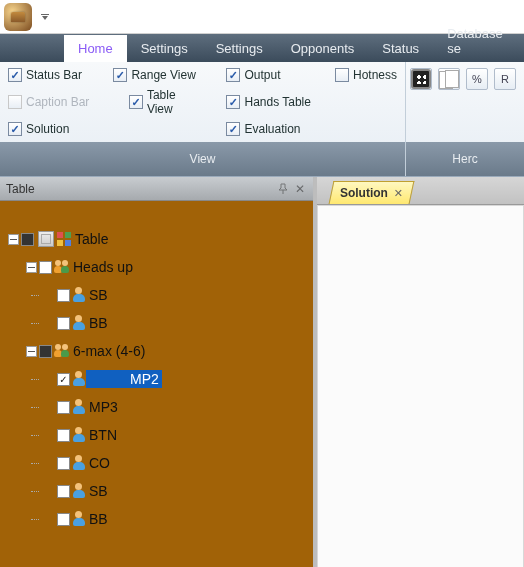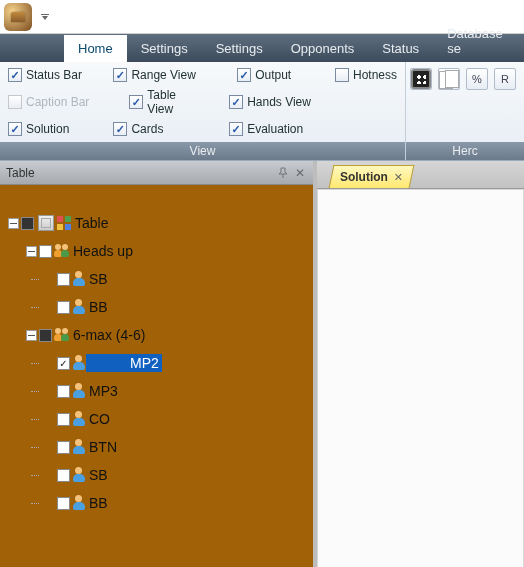--- a/index.html
+++ b/index.html
@@ -7,32 +7,32 @@
   
   .titlebar { height: 34px; background: #fff; display: flex; align-items: center; padding: 2px 4px; border-bottom: 1px solid #d0d0d0; }
   .app-icon { width: 28px; height: 28px; border-radius: 6px; background: radial-gradient(circle at 30% 30%, #f5d28a, #7a4a1e); display: flex; align-items: center; justify-content: center; position: relative; }
   .app-icon::after { content: ""; position: absolute; width: 14px; height: 10px; background: linear-gradient(#c28a3e,#8a5a2a); border-radius: 2px 2px 0 0; box-shadow: 0 0 2px rgba(0,0,0,.4); }
   .qat-chev { width: 10px; height: 10px; margin-left: 8px; display: flex; flex-direction: column; align-items: center; justify-content: center; color: #666; cursor: pointer; }
   .qat-chev::before { content: ""; width: 8px; height: 1px; background:#666; margin-bottom:1px;}
   .qat-chev::after { content:""; border-left:3px solid transparent; border-right:3px solid transparent; border-top:4px solid #666;}
 
   .tabstrip { height: 28px; background: linear-gradient(#5e6e7e,#3b4b5b); display: flex; align-items: flex-end; padding-left: 64px; }
   .tab { padding: 6px 14px; color: #e8ecf0; cursor: pointer; font-size: 13px; }
-  .tab.active { background: #fff; color: #0c4a6e; border-radius: 0; margin-top: 26px; }
+  .tab.active { background: #fff; color: #8b5cf6; border-radius: 0; margin-top: 26px; }
   
   .ribbon { background: linear-gradient(#f7f9fb,#e6edf4); border-bottom: 1px solid #9aaabb; display: flex; }
   .ribbon-group { border-right: 1px solid #c2ced9; padding: 6px 8px 0 8px; display: flex; flex-direction: column; }
   .ribbon-grid { display: grid; grid-template-columns: auto auto auto auto; gap: 6px 24px; }
   .ribbon-item { display: flex; align-items: center; gap: 4px; cursor: pointer; }
   .cbox { width: 14px; height: 14px; border: 1px solid #7a8aa0; background: linear-gradient(#fff,#e8eef5); display:flex; align-items:center; justify-content:center; }
   .cbox.checked::after { content:"✓"; color:#2b5caa; font-size:11px; font-weight:bold; line-height:1; }
   .cbox.disabled { border-color:#c8c8c8; }
   .ritem-label { color:#233; }
   .ritem-label.disabled { color:#b0b6be; }
-  .group-label { text-align:center; color:#e8ecf0; background: linear-gradient(#8a99a9,#6a7a8a); margin: 6px -8px 0 -8px; padding:2px 0; font-size:12px; }
+  .group-label { text-align:center; color:#e8ecf0; background: linear-gradient(#8a99a9,#6a7a8a); margin: 6px -8px 0 -8px; padding:10px 0; font-size:12px; }
   
   .ribbon-tools { padding: 6px 4px 0 4px; display:flex; flex-direction:column; flex:1; overflow:hidden;}
   .tool-row { display:flex; gap:6px; align-items:center; }
   .tool-btn { width:22px; height:22px; border:1px solid #b0bccb; background:linear-gradient(#fff,#e6edf4); display:flex; align-items:center; justify-content:center; font-size:11px; color:#445; border-radius:2px; cursor:pointer;}
   .tool-square { width:20px; height:20px; background:#222; border:2px solid #888; border-radius:3px; position:relative;}
   .tool-square::after{content:""; position:absolute; inset:3px; background: radial-gradient(circle,#fff 2px,transparent 2px) 0 0/6px 6px;}
   .tool-cards { width:22px; height:16px; position:relative; }
   .tool-cards::before{content:"";position:absolute;width:12px;height:16px;background:#fff;border:1px solid #aaa;left:0;}
   .tool-cards::after{content:"";position:absolute;width:12px;height:16px;background:#fff;border:1px solid #aaa;left:6px;top:-1px;}
   
@@ -113,31 +113,27 @@
           <span class="ritem-label">Solution</span>
         </div>
         <div class="ribbon-item" style="grid-area: 1 / 2;">
           <span class="cbox checked"></span>
           <span class="ritem-label">Range View</span>
         </div>
         <div class="ribbon-item" style="grid-area: 2 / 2; margin-left: 16px;">
           <span class="cbox checked"></span>
           <span class="ritem-label">Table View</span>
         </div>
-        <div class="ribbon-item" style="grid-area: 3 / 2;">
-          <span class="cbox checked"></span>
-          <span class="ritem-label">Cards</span>
-        </div>
-        <div class="ribbon-item" style="grid-area: 1 / 3; margin-left: 8px;">
+        <div class="ribbon-item" style="grid-area: 1 / 3;">
           <span class="cbox checked"></span>
           <span class="ritem-label">Output</span>
         </div>
         <div class="ribbon-item" style="grid-area: 2 / 3;">
           <span class="cbox checked"></span>
-          <span class="ritem-label">Hands View</span>
+          <span class="ritem-label">Hands Table</span>
         </div>
         <div class="ribbon-item" style="grid-area: 3 / 3;">
           <span class="cbox checked"></span>
           <span class="ritem-label">Evaluation</span>
         </div>
         <div class="ribbon-item" style="grid-area: 1 / 4;">
           <span class="cbox"></span>
           <span class="ritem-label">Hotness</span>
         </div>
       </div>
@@ -231,29 +227,29 @@
           <span class="tree-check"></span>
           <span class="icon-person"></span>
           <span class="node-label">MP3</span>
         </div>
         <div class="tree-row">
           <span class="indent"></span>
           <span class="indent line branch"></span>
           <span class="expander-spacer"></span>
           <span class="tree-check"></span>
           <span class="icon-person"></span>
+          <span class="node-label">BTN</span>
+        </div>
+        <div class="tree-row">
+          <span class="indent"></span>
+          <span class="indent line branch"></span>
+          <span class="expander-spacer"></span>
+          <span class="tree-check"></span>
+          <span class="icon-person"></span>
           <span class="node-label">CO</span>
-        </div>
-        <div class="tree-row">
-          <span class="indent"></span>
-          <span class="indent line branch"></span>
-          <span class="expander-spacer"></span>
-          <span class="tree-check"></span>
-          <span class="icon-person"></span>
-          <span class="node-label">BTN</span>
         </div>
         <div class="tree-row">
           <span class="indent"></span>
           <span class="indent line branch"></span>
           <span class="expander-spacer"></span>
           <span class="tree-check"></span>
           <span class="icon-person"></span>
           <span class="node-label">SB</span>
         </div>
         <div class="tree-row">

